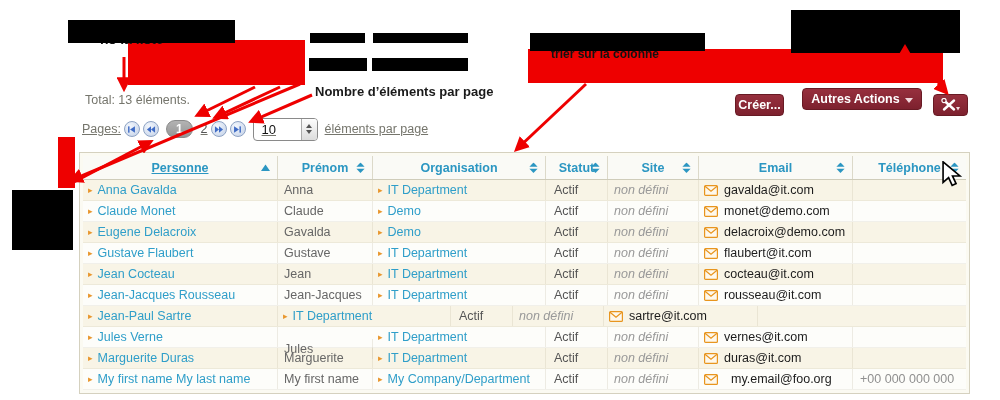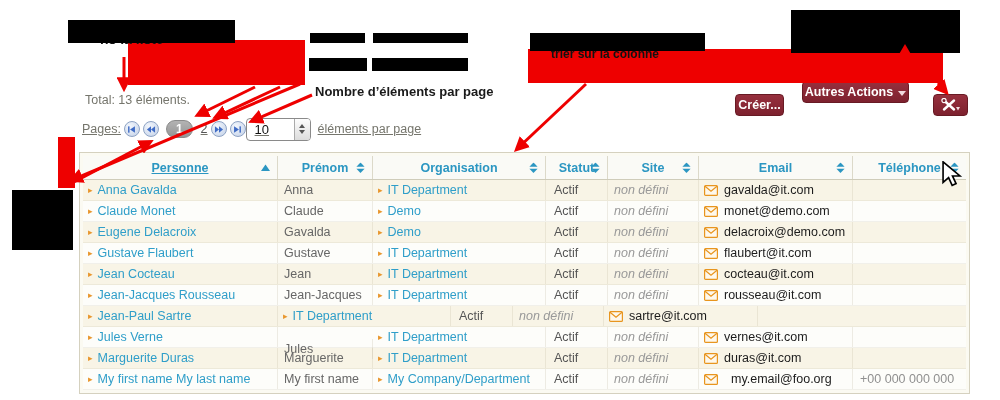--- a/index.html
+++ b/index.html
@@ -37,21 +37,21 @@
     border:1px solid #8ea3c4;display:flex;align-items:center;justify-content:center;
     margin-left:3px;cursor:pointer;box-sizing:content-box;
   }
   .pg-btn svg{display:block;}
   #page-current{
     background:linear-gradient(#b3b3b3,#959595);border:1px solid #8a8a8a;border-radius:9px;
     color:#fff;font-weight:bold;font-size:12px;padding:1px 9px;margin-left:7px;
   }
   #page-2{margin-left:8px;color:#555;cursor:pointer;}
   #spinner{
-    width:63px;height:21px;border:1px solid #8a8a8a;border-radius:4px;
+    margin-left:7px;width:63px;height:21px;border:1px solid #8a8a8a;border-radius:4px;
     background:#fff;display:flex;align-items:stretch;overflow:hidden;cursor:pointer;
   }
   #spinner .val{flex:1;display:flex;align-items:center;padding-left:8px;font-size:13px;color:#111;}
   #spinner .spin{
     width:15px;border-left:1px solid #aaa;background:linear-gradient(#fdfdfd,#dcdcdc);
     display:flex;flex-direction:column;align-items:center;justify-content:center;gap:2px;
   }
   .tri-up{width:0;height:0;border-left:3.5px solid transparent;border-right:3.5px solid transparent;border-bottom:4px solid #555;}
   .tri-dn{width:0;height:0;border-left:3.5px solid transparent;border-right:3.5px solid transparent;border-top:4px solid #555;}
   #perpage-text{margin-left:7px;color:#75756c;}
@@ -127,21 +127,21 @@
       <span class="tri-up"></span>
         <span class="tri-dn"></span>
     </span>
   </span>
   <span id="perpage-text">éléments par page</span>
 </div>
 
 <div class="btn" style="left:735px;top:94px;width:49px;">
   <span>Créer...</span>
 </div>
-<div class="btn" style="left:802px;top:81px;width:107px;">
+<div class="btn" style="left:802px;top:88px;width:120px;">
   <span>Autres Actions</span>
   <span class="caret"></span>
 </div>
 <div class="btn" style="left:933px;top:94px;width:35px;">
   <svg width="19" height="14" viewBox="0 0 19 14">
     <g stroke="#ffffff" stroke-width="2.4" stroke-linecap="round">
       <line x1="3" y1="2.5" x2="13" y2="11.5"></line>
       <line x1="13" y1="2.5" x2="3" y2="11.5"></line>
     </g>
     <circle cx="3" cy="2.5" r="2.1" fill="#7d212e" stroke="#fff" stroke-width="1.2"></circle>

